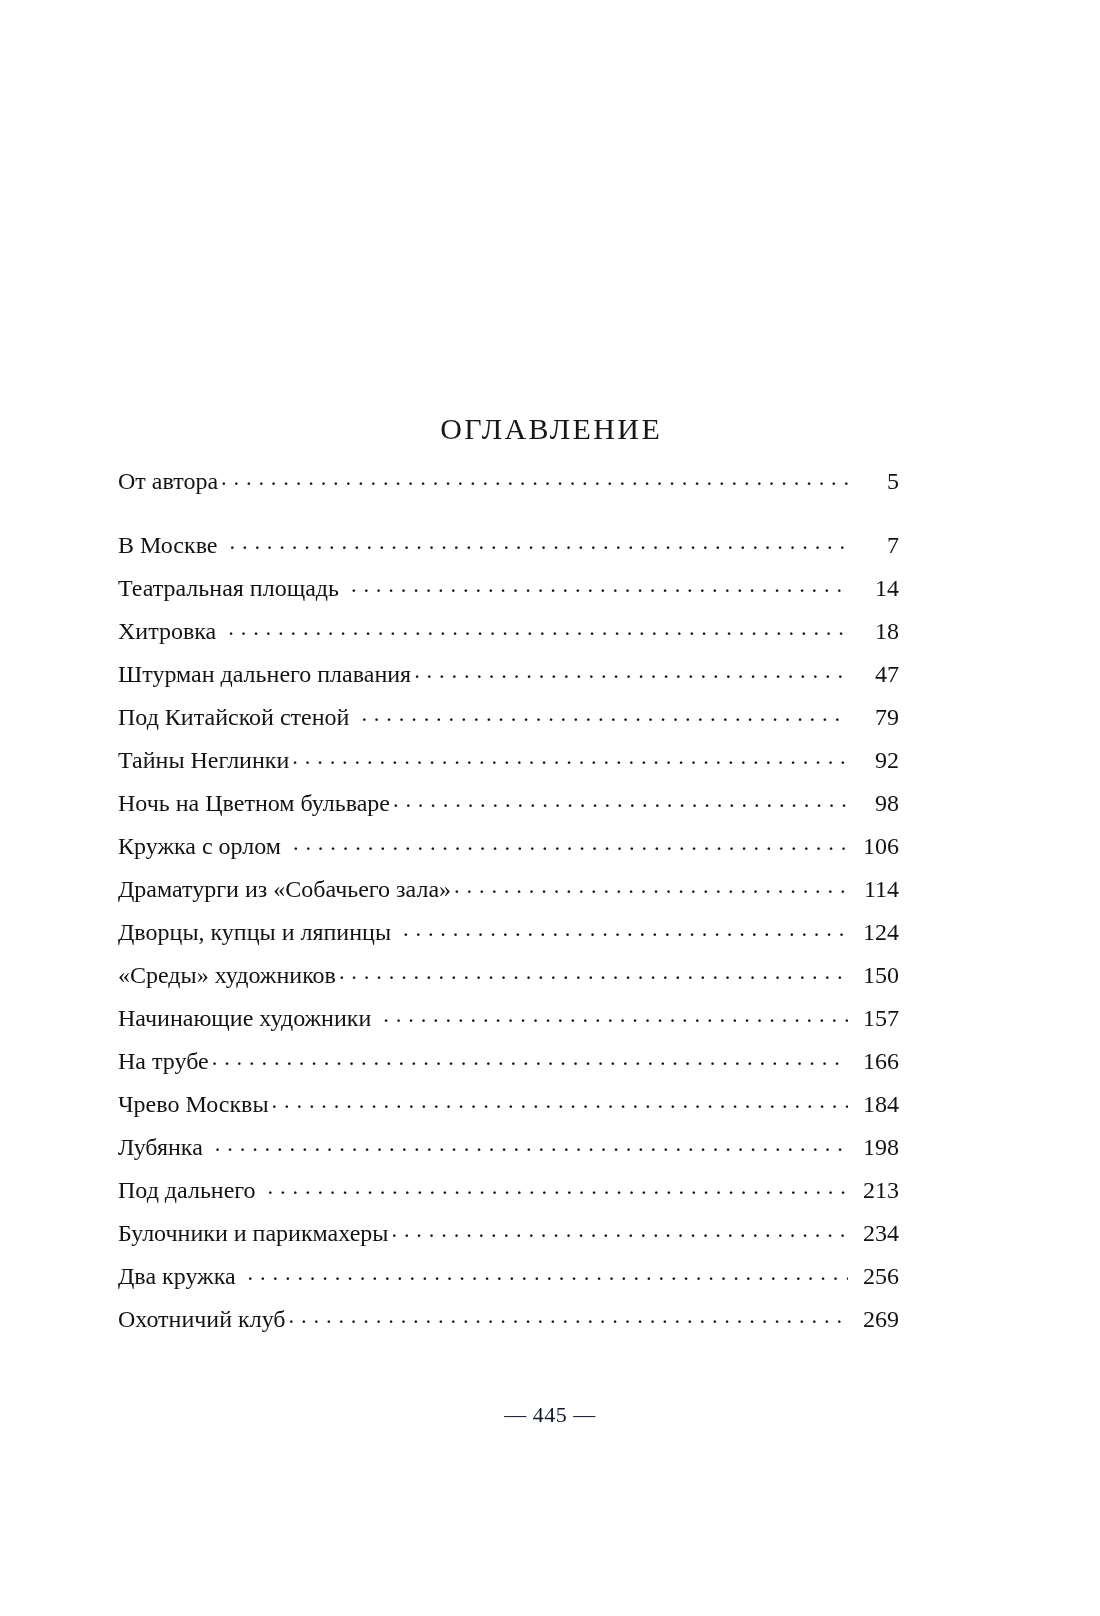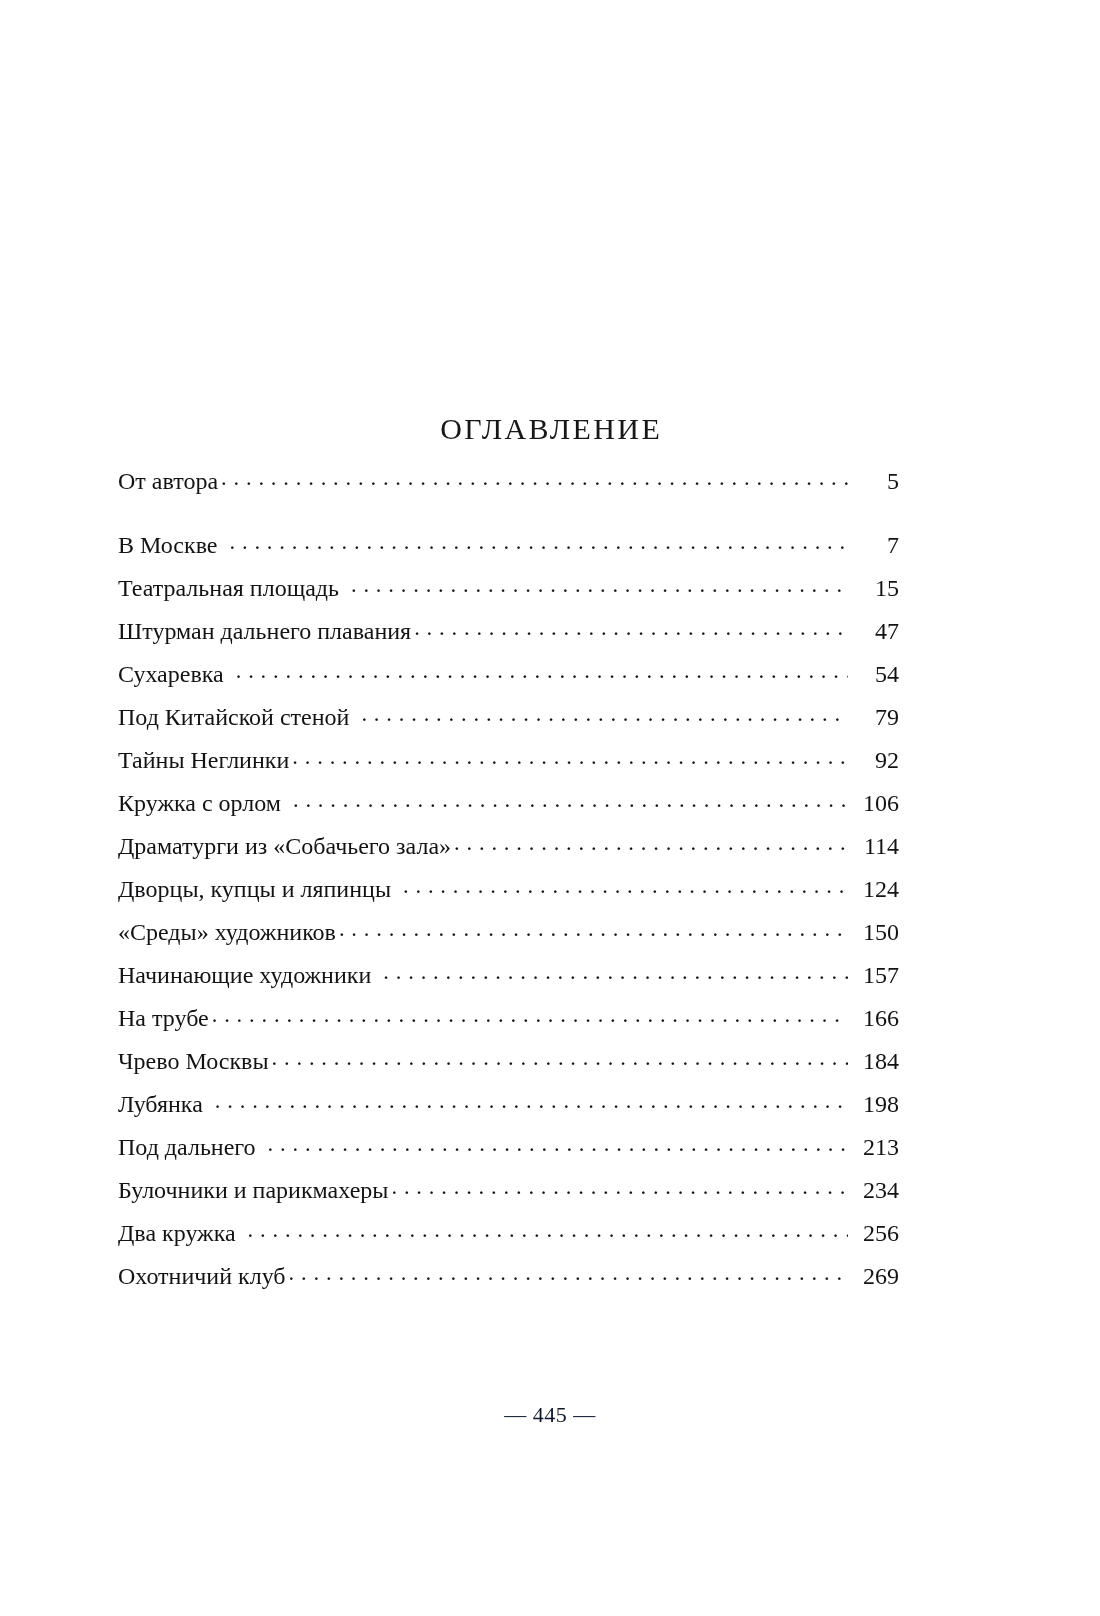--- a/index.html
+++ b/index.html
@@ -121,42 +121,47 @@
         <span class="entry-page">5</span>
       </div>
       <div class="toc-entry gap-before-leader">
         <span class="entry-title">В Москве</span>
         <span class="entry-leader"></span>
         <span class="entry-page">7</span>
       </div>
       <div class="toc-entry gap-before-leader">
         <span class="entry-title">Театральная площадь</span>
         <span class="entry-leader"></span>
-        <span class="entry-page">15</span>
+        <span class="entry-page">14</span>
+      </div>
+      <div class="toc-entry gap-before-leader">
+        <span class="entry-title">Хитровка</span>
+        <span class="entry-leader"></span>
+        <span class="entry-page">18</span>
       </div>
       <div class="toc-entry">
         <span class="entry-title">Штурман дальнего плавания</span>
         <span class="entry-leader"></span>
         <span class="entry-page">47</span>
       </div>
       <div class="toc-entry gap-before-leader">
-        <span class="entry-title">Сухаревка</span>
-        <span class="entry-leader"></span>
-        <span class="entry-page">54</span>
-      </div>
-      <div class="toc-entry gap-before-leader">
         <span class="entry-title">Под Китайской стеной</span>
         <span class="entry-leader"></span>
         <span class="entry-page">79</span>
       </div>
       <div class="toc-entry">
         <span class="entry-title">Тайны Неглинки</span>
         <span class="entry-leader"></span>
         <span class="entry-page">92</span>
       </div>
+      <div class="toc-entry">
+        <span class="entry-title">Ночь на Цветном бульваре</span>
+        <span class="entry-leader"></span>
+        <span class="entry-page">98</span>
+      </div>
       <div class="toc-entry gap-before-leader">
         <span class="entry-title">Кружка с орлом</span>
         <span class="entry-leader"></span>
         <span class="entry-page">106</span>
       </div>
       <div class="toc-entry">
         <span class="entry-title">Драматурги из «Собачьего зала»</span>
         <span class="entry-leader"></span>
         <span class="entry-page">114</span>
       </div>

